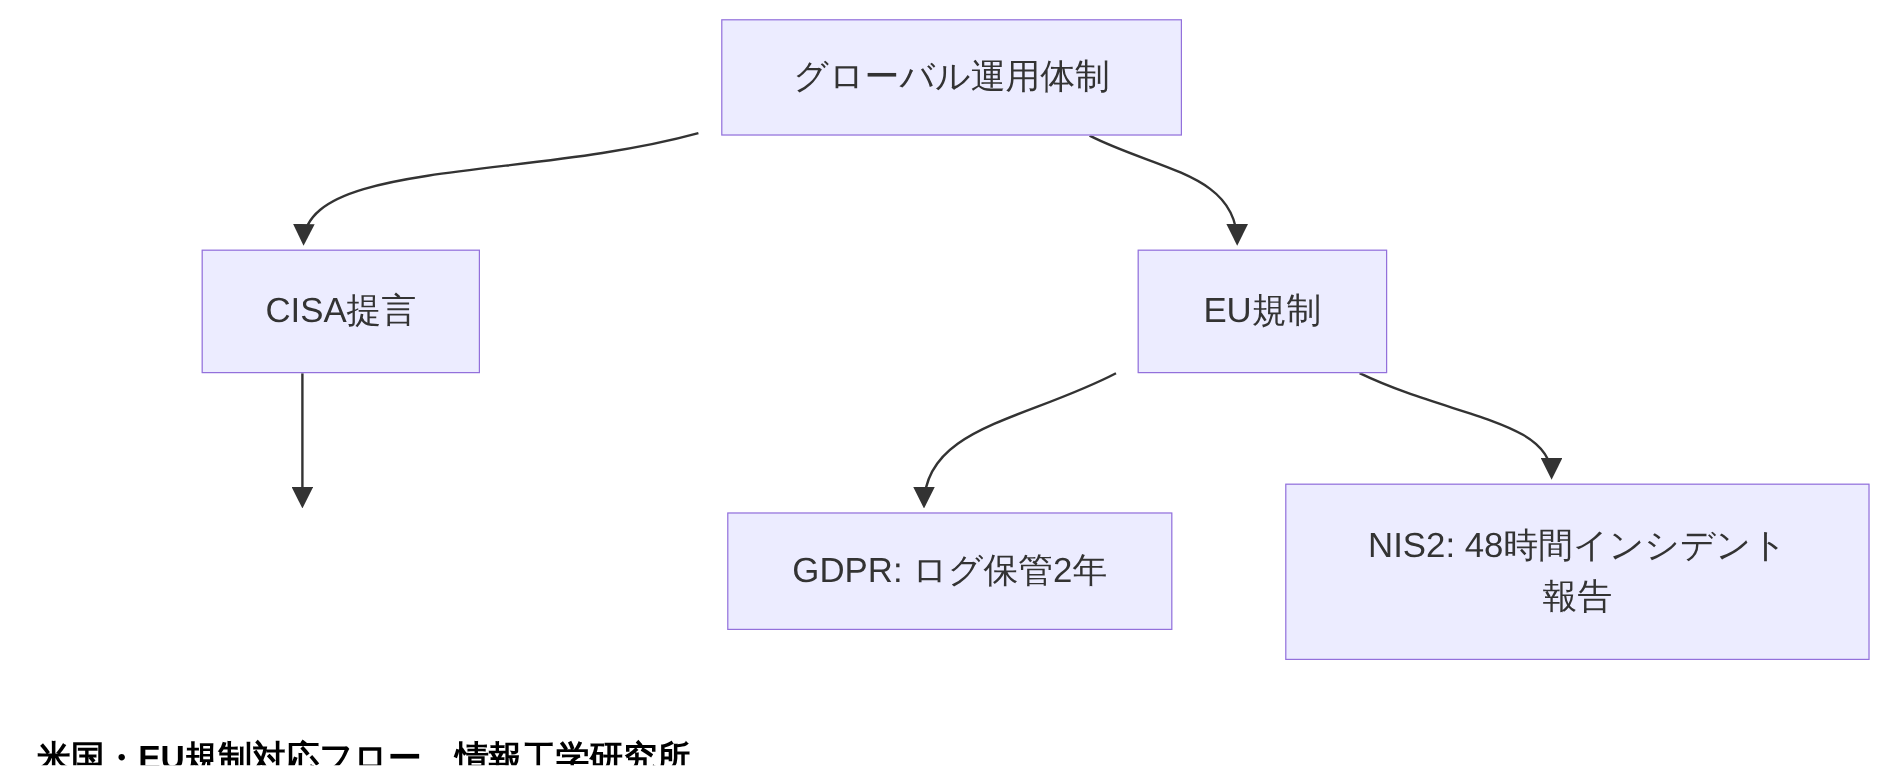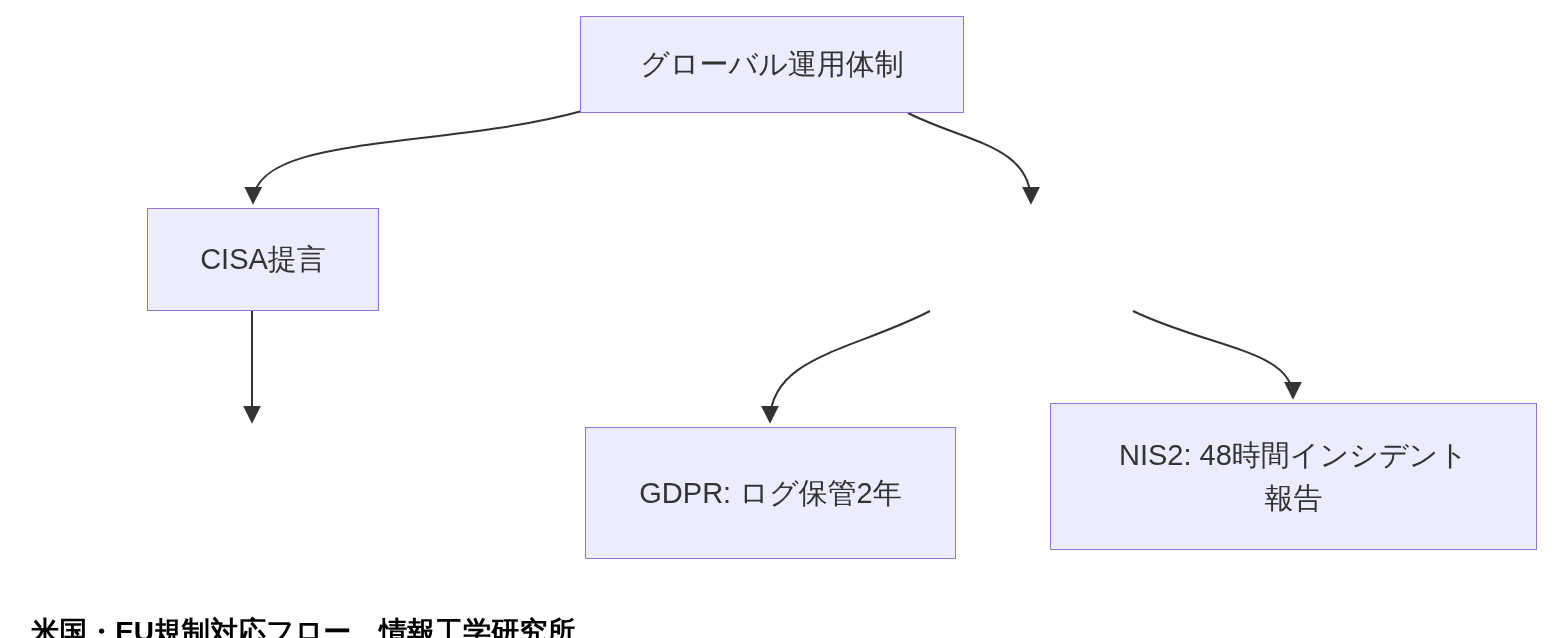--- a/index.html
+++ b/index.html
@@ -27,26 +27,27 @@
     background: #ECECFF;
     border: 1.5px solid #9370DB;
     color: #333333;
     display: flex;
     align-items: center;
     justify-content: center;
     text-align: center;
     font-size: 29px;
     line-height: 1.45;
     white-space: pre-line;
+    margin-left: 21px;
   }
   .node-root  { left: 580px;  top: 16px;  width: 384px; height: 97px; }
   .node-cisa  { left: 147px;  top: 208px; width: 232px; height: 103px; }
   .node-eu    { left: 927px;  top: 208px; width: 208px; height: 103px; }
   .node-dmarc { left: 15px;   top: 427px; width: 468px; height: 101px; }
-  .node-gdpr  { left: 585px;  top: 427px; width: 371px; height: 132px; }
+  .node-gdpr  { left: 585px;  top: 427px; width: 371px; height: 98px; }
   .node-nis2  { left: 1050px; top: 403px; width: 487px; height: 147px; }
   .edge {
     fill: none;
     stroke: #333333;
     stroke-width: 2px;
   }
   #caption {
     position: absolute;
     left: 0px;
     top: 581px;
@@ -76,20 +77,21 @@
     <path class="edge" d="M 908 113 C 965 142, 1031 145, 1031 202" marker-end="url(#arrowhead)"></path>
     <path class="edge" d="M 252 311 L 252 421" marker-end="url(#arrowhead)"></path>
     <path class="edge" d="M 930 311 C 855 350, 770 356, 770 421" marker-end="url(#arrowhead)"></path>
     <path class="edge" d="M 1133 311 C 1210 348, 1293 350, 1293 397" marker-end="url(#arrowhead)"></path>
   </svg>
 
   <div class="node node-root">グローバル運用体制</div>
 
   <div class="node node-cisa">CISA提言</div>
 
+  <div class="node node-eu">EU規制</div>
 
 
   <div class="node node-gdpr">GDPR: ログ保管2年</div>
 
   <div class="node node-nis2">NIS2: 48時間インシデント
 報告</div>
 
   <div id="caption">
     <span>米国・EU規制対応フロー　情報工学研究所</span>
   </div>

